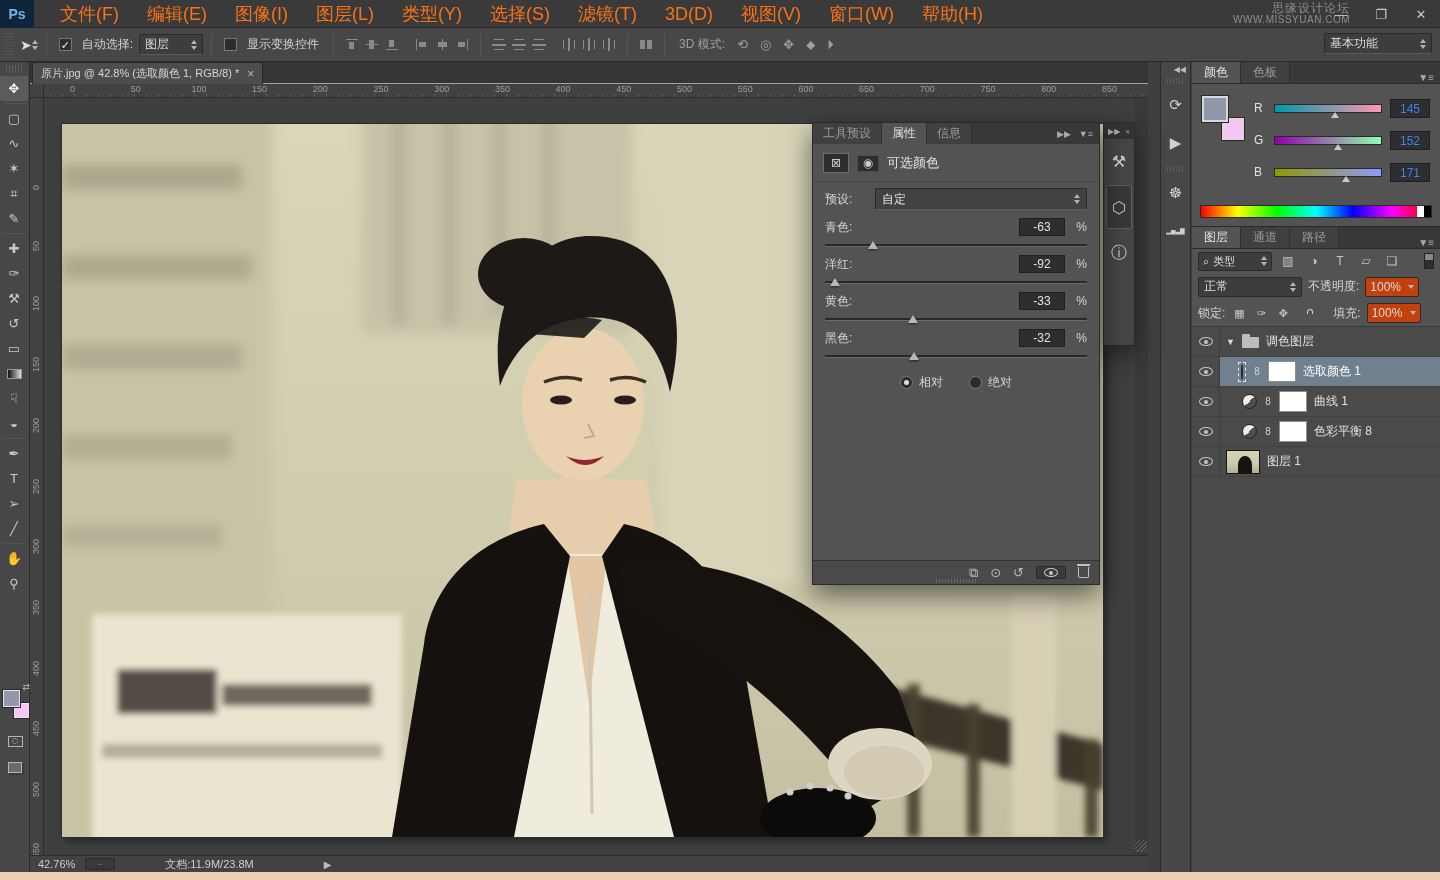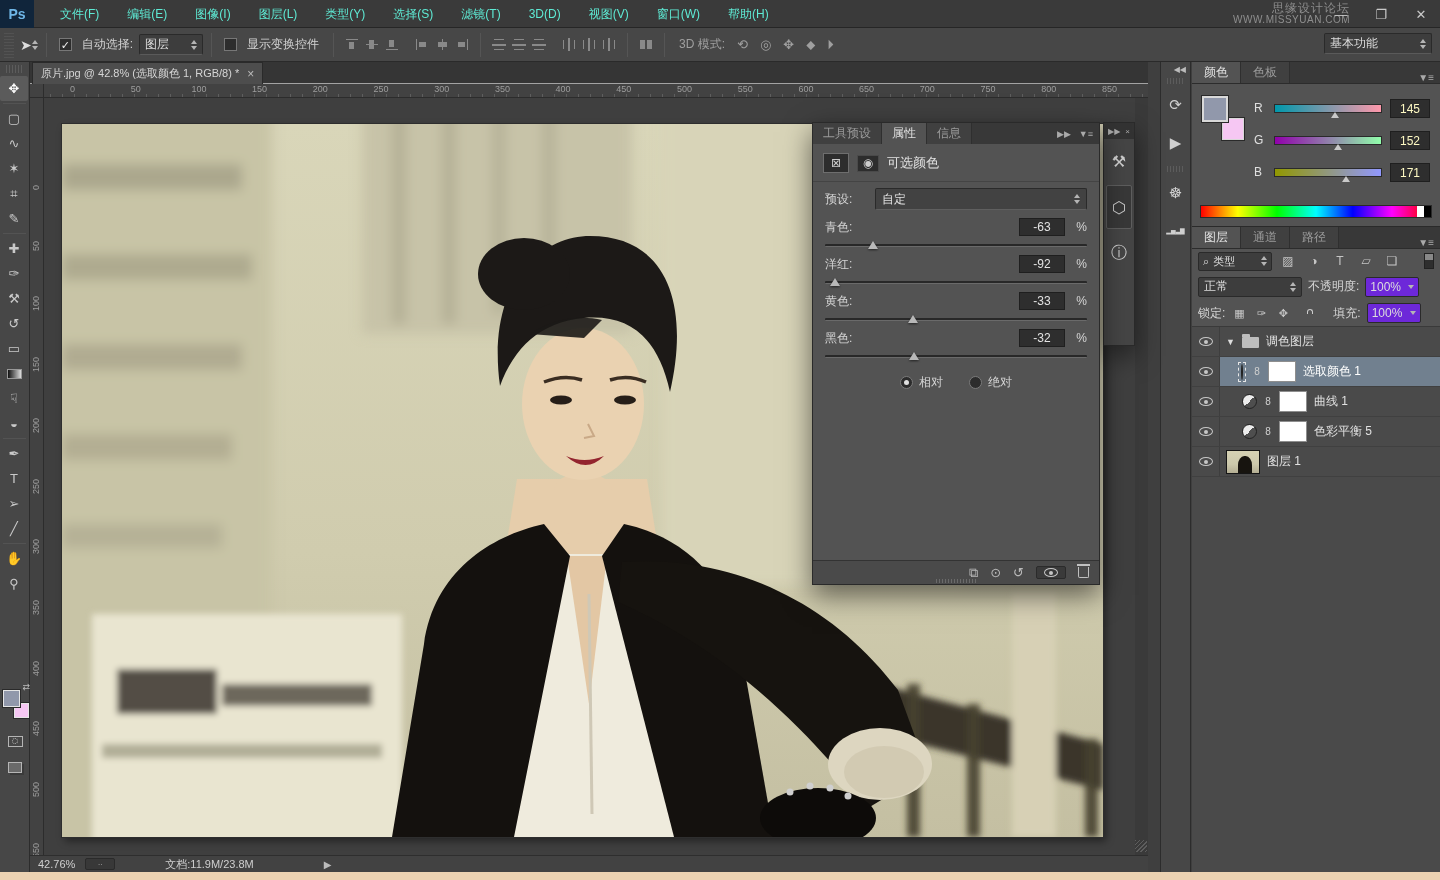--- a/index.html
+++ b/index.html
@@ -3,21 +3,21 @@
 <meta charset="utf-8">
 <style>
 *{margin:0;padding:0;box-sizing:border-box;user-select:none}
 html,body{width:1440px;height:880px;overflow:hidden}
 body{position:relative;background:#3f3f3f;font-family:"Liberation Sans","DejaVu Sans",sans-serif;color:#cccccc;font-size:12px}
 
 
 #titlebar{position:absolute;left:0;top:0;width:1440px;height:28px;background:#3a3a3a;border-bottom:1px solid #262626;display:flex;align-items:center;z-index:40}
 #pslogo{width:34px;height:28px;background:#10253b;color:#6fb7e8;font-weight:bold;font-size:14px;display:flex;align-items:center;justify-content:center}
 #menus{display:flex;gap:4px;margin-left:14px}
-.menuitem{padding:0 12px;line-height:28px;font-size:12px;color:#5eead4;cursor:default}
+.menuitem{padding:0 12px;line-height:28px;font-size:18px;color:#f97316;cursor:default}
 #watermark{position:absolute;right:90px;top:2px;text-align:right;color:#8e8e8e;line-height:12px}
 #wm1{font-size:12px;letter-spacing:1px}
 #wm2{font-size:10px;letter-spacing:.5px}
 #winbtns{position:absolute;right:6px;top:0;display:flex;gap:14px;height:28px;align-items:center;color:#c9c9c9;font-size:13px}
 .winbtn{width:26px;text-align:center;cursor:default}
 
 
 #optionsbar{position:absolute;left:0;top:28px;width:1440px;height:34px;background:#474747;border-bottom:1px solid #2a2a2a;display:flex;align-items:center;z-index:39}
 #optgrip{width:10px;height:26px;margin:0 4px;background:repeating-linear-gradient(0deg,#5a5a5a 0 1px,transparent 1px 3px);opacity:.6}
 .osep{width:1px;height:24px;background:#383838;border-right:1px solid #555;margin:0 8px}
@@ -131,34 +131,34 @@
 
 #colorpanel{position:relative;height:143px;background:#535353;border-bottom:1px solid #2a2a2a}
 #cp-swatches{position:absolute;left:10px;top:12px;width:48px;height:48px}
 #cp-fg{position:absolute;left:0;top:0;width:26px;height:26px;border:2px solid #d9d9d9;outline:1px solid #2a2a2a;z-index:2}
 #cp-bg{position:absolute;left:20px;top:22px;width:22px;height:22px;border:1px solid #d9d9d9;outline:1px solid #2a2a2a}
 .cchan{position:absolute;left:62px;right:10px;height:20px;display:flex;align-items:center;gap:8px}
 .cletter{width:12px;font-size:12px;color:#e0e0e0}
 .ctrackwrap{position:relative;flex:1;height:9px}
 .ctrack{position:absolute;inset:0;border:1px solid #2a2a2a}
 .cthumb{position:absolute;top:8px;width:0;height:0;transform:translateX(-50%);border-left:4px solid transparent;border-right:4px solid transparent;border-bottom:6px solid #c9c9c9}
-.cval{width:40px;height:19px;background:#2e2e2e;border:1px solid #1f1f1f;color:#fef9c3;font-size:12px;text-align:center;line-height:18px}
+.cval{width:40px;height:19px;background:#2e2e2e;border:1px solid #1f1f1f;color:#3b82f6;font-size:12px;text-align:center;line-height:18px}
 #spectrum{position:absolute;left:8px;right:8px;bottom:8px;height:13px;border:1px solid #2a2a2a;background:linear-gradient(90deg,#f00 0%,#ff0 16%,#0f0 33%,#0ff 50%,#00f 66%,#f0f 83%,#f00 98%)}
 #spec-wb{position:absolute;right:0;top:0;height:100%;width:14px;display:flex}
 #spec-w{flex:1;background:#fff}#spec-k{flex:1;background:#000}
 
 #layerspanel{position:relative;height:666px;background:#4a4a4a}
 #lp-filterrow{height:24px;display:flex;align-items:center;gap:6px;padding:0 6px;background:#535353}
 #lp-typedd{width:74px;height:19px;background:#3d3d3d;border:1px solid #2a2a2a;border-radius:2px;display:flex;align-items:center;gap:4px;padding:0 4px;font-size:11px;color:#ddd}
 .lp-filterico{font-size:12px;color:#c5c5c5;width:20px;text-align:center}
 #lp-switch{margin-left:auto;width:10px;height:16px;background:linear-gradient(180deg,#888 0 40%,#2e2e2e 40%);border:1px solid #222}
 #lp-blendrow,#lp-lockrow{height:27px;display:flex;align-items:center;gap:6px;padding:0 6px;background:#535353}
 #lp-blenddd{width:104px;height:20px;background:#3d3d3d;border:1px solid #2a2a2a;border-radius:2px;display:flex;align-items:center;padding:0 5px;font-size:12px;color:#ddd}
 .lp-lbl{font-size:12px;color:#d5d5d5;white-space:nowrap}
-.lp-valbox{width:54px;height:20px;background:#6d28d9;border:1px solid #2a2a2a;border-radius:2px;display:flex;align-items:center;justify-content:space-between;padding:0 4px;font-size:12px;color:#ddd}
+.lp-valbox{width:54px;height:20px;background:#c2410c;border:1px solid #2a2a2a;border-radius:2px;display:flex;align-items:center;justify-content:space-between;padding:0 4px;font-size:12px;color:#ddd}
 .vtri{width:0;height:0;border-left:3px solid transparent;border-right:3px solid transparent;border-top:4px solid #b5b5b5}
 .lockico{font-size:11px;color:#c5c5c5;width:16px;text-align:center}
 #lp-lockrow{border-bottom:1px solid #3a3a3a}
 #layerlist{background:#4a4a4a}
 .lrow{height:30px;display:flex;align-items:stretch;border-bottom:1px solid #404040}
 .eyecell{width:28px;border-right:1px solid #3e3e3e;display:flex;align-items:center;justify-content:center;flex:none}
 .eye{display:inline-block;width:14px;height:9px;border:1px solid #c6c6c6;border-radius:50%;position:relative}
 .eye::after{content:"";position:absolute;left:4px;top:1.5px;width:4px;height:4px;border-radius:50%;background:#c6c6c6}
 .eyeempty{width:12px;height:12px;border:1px solid #6f6f6f;background:#3f3f3f}
 .lbody{flex:1;display:flex;align-items:center;gap:7px;padding-left:6px;font-size:12px;color:#e0e0e0}
@@ -742,21 +742,21 @@
         </span>
       </div>
       <div class="lrow">
         <span class="eyecell">
             <span class="eye"></span>
           </span>
         <span class="lbody" style="padding-left:22px">
           <span class="adjc"></span>
           <span class="chain">8</span>
           <span class="maskthumb"></span>
-          <span>色彩平衡 5</span>
+          <span>色彩平衡 8</span>
         </span>
       </div>
       <div class="lrow">
         <span class="eyecell">
             <span class="eye"></span>
           </span>
         <span class="lbody">
           <span class="photothumb"></span>
           <span>图层 1</span>
         </span>

